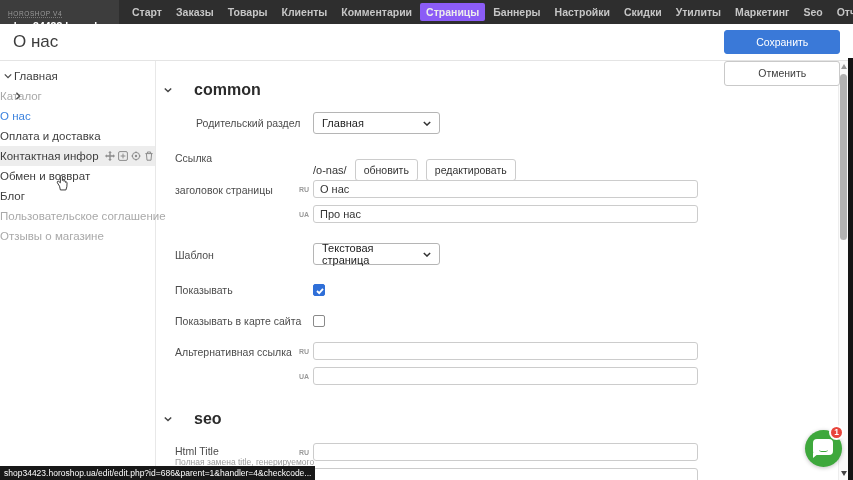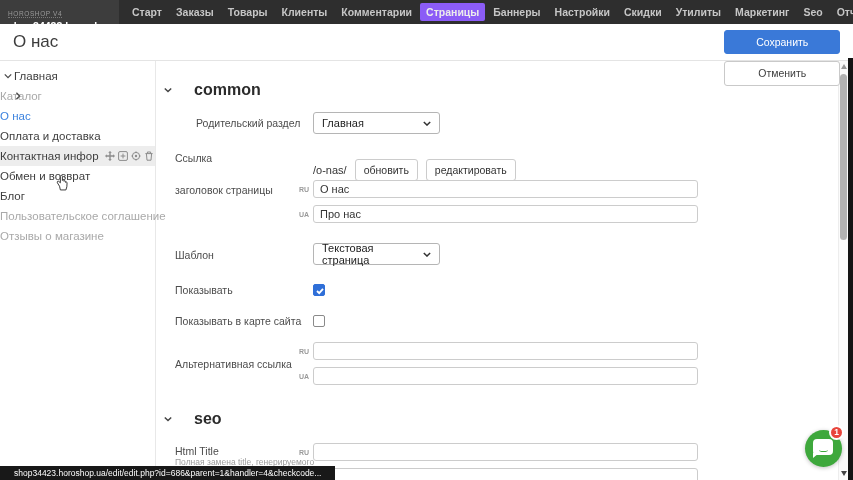--- a/index.html
+++ b/index.html
@@ -54,21 +54,21 @@
   .checkbox.checked svg { display:block; color:#fff; }
 
   
   .scrollbar { position:absolute; top:61px; right:5px; width:10px; bottom:0; background:#fbfbfb; border-left:1px solid #ededed; z-index:3; }
   .sb-up { position:absolute; top:3px; left:2px; width:0; height:0; border-left:3px solid transparent; border-right:3px solid transparent; border-bottom:5px solid #9a9a9a; }
   .sb-thumb { position:absolute; top:13px; left:1px; width:7px; height:166px; background:#b2b2b2; border-radius:4px; cursor:pointer; }
   .sb-down { position:absolute; bottom:4px; left:2px; width:0; height:0; border-left:3px solid transparent; border-right:3px solid transparent; border-top:5px solid #444; }
   .edge-strip { position:absolute; top:58px; right:0; width:5px; bottom:0; background:#141414; z-index:6; }
 
   
-  .status-tip { position:absolute; left:0; top:466px; height:14px; background:#181818; color:#fff; font-size:8.5px; line-height:14px; padding:0 14px; white-space:nowrap; z-index:7; }
+  .status-tip { position:absolute; left:0; top:466px; height:14px; background:#181818; color:#fff; font-size:8.5px; line-height:14px; padding:0 4px; white-space:nowrap; z-index:7; }
 
   
   .chat { position:absolute; left:805px; top:430px; width:37px; height:37px; z-index:8; cursor:pointer; }
   .chat-circle { width:37px; height:37px; border-radius:50%; background:#3ea83c; box-shadow:0 1px 4px rgba(0,0,0,0.25); position:relative; }
   .chat-bubble { position:absolute; left:8px; top:9px; width:20px; height:16px; background:#fff; border-radius:4px; }
   .chat-smile { position:absolute; left:14px; top:18px; width:9px; height:4px; border-bottom:1.5px solid #3ea83c; border-radius:50%; }
   .chat-tail { position:absolute; left:8px; top:23px; width:0; height:0; border-top:5px solid #fff; border-right:6px solid transparent; }
   .chat-badge { position:absolute; left:24px; top:-5px; width:15px; height:15px; border-radius:50%; background:#e8453c; border:2px solid #fff; color:#fff; font-size:8.5px; font-weight:bold; text-align:center; line-height:11px; }
 
   .cursor { position:absolute; left:55px; top:174px; z-index:9; pointer-events:none; }
@@ -204,21 +204,21 @@
     <svg viewBox="0 0 10 10">
         <polyline points="2,5 4.2,7.2 8,2.8" fill="none" stroke="currentColor" stroke-width="1.8"></polyline>
       </svg>
   </span>
 
   <div class="flabel" style="top:254px;">Показывать в карте сайта</div>
   <span class="checkbox" style="top:254px;">
     
   </span>
 
-  <div class="flabel" style="top:297px;text-align:center;">Альтернативная ссылка</div>
+  <div class="flabel" style="top:285px;text-align:center;">Альтернативная ссылка</div>
   <span class="lang" style="top:287px;left:139px;">RU</span>
   <input class="tinput" style="top: 281px;" value="">
   <span class="lang" style="top:312px;left:139px;">UA</span>
   <input class="tinput" style="top: 306px;" value="">
 
   <div class="sec-header" style="top:349px;">
     <svg viewBox="0 0 10 6">
         <polyline points="1,1 5,5 9,1" fill="none" stroke="currentColor" stroke-width="1.8"></polyline>
       </svg>
     <span>seo</span>

